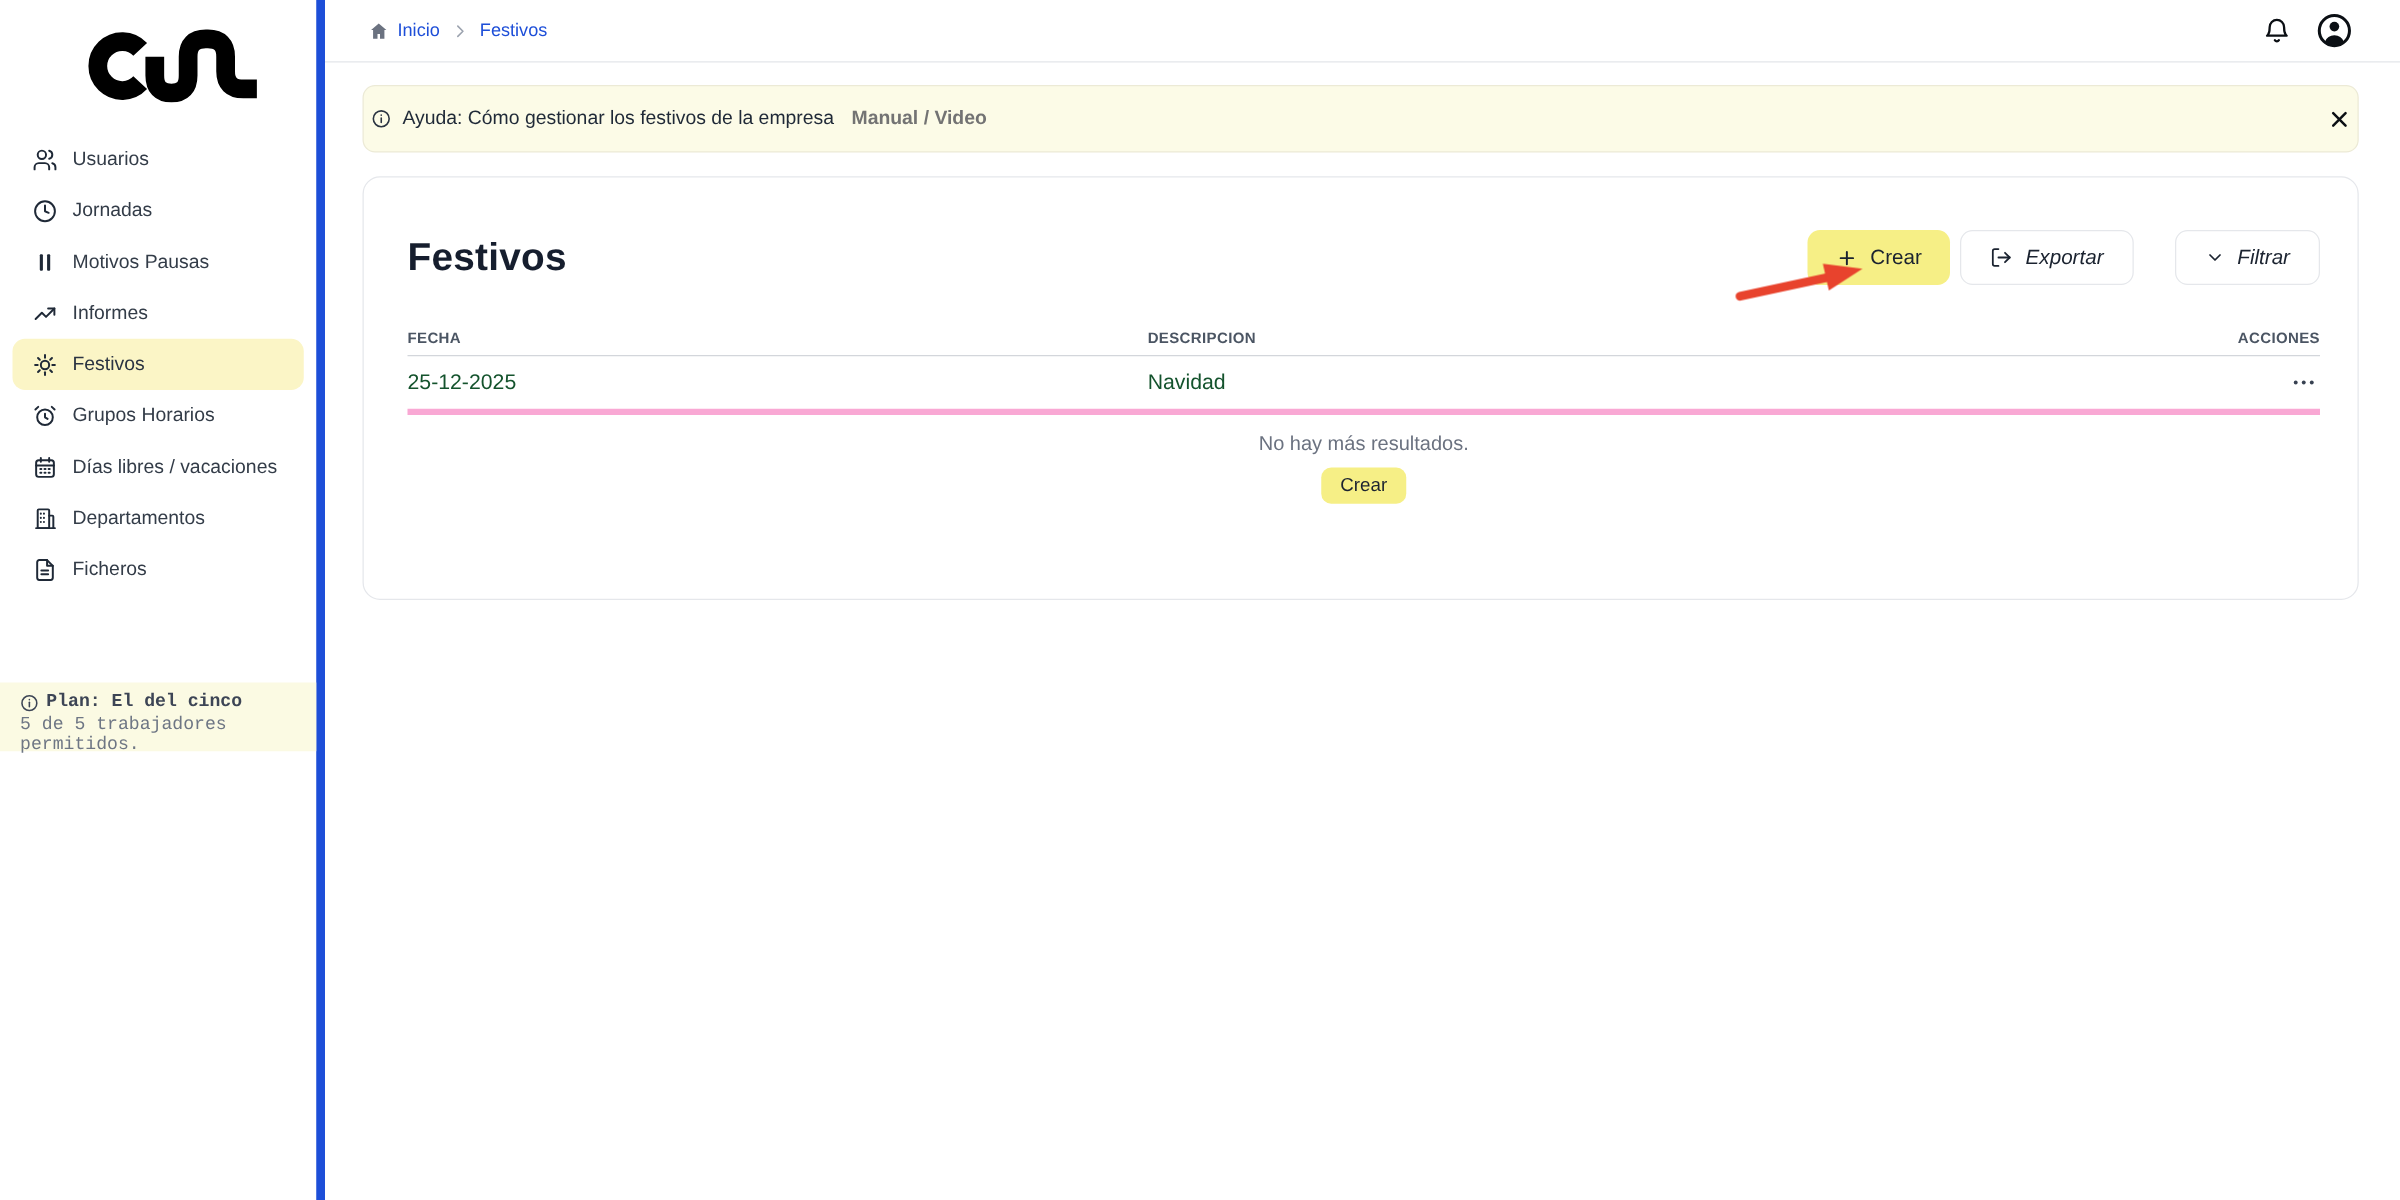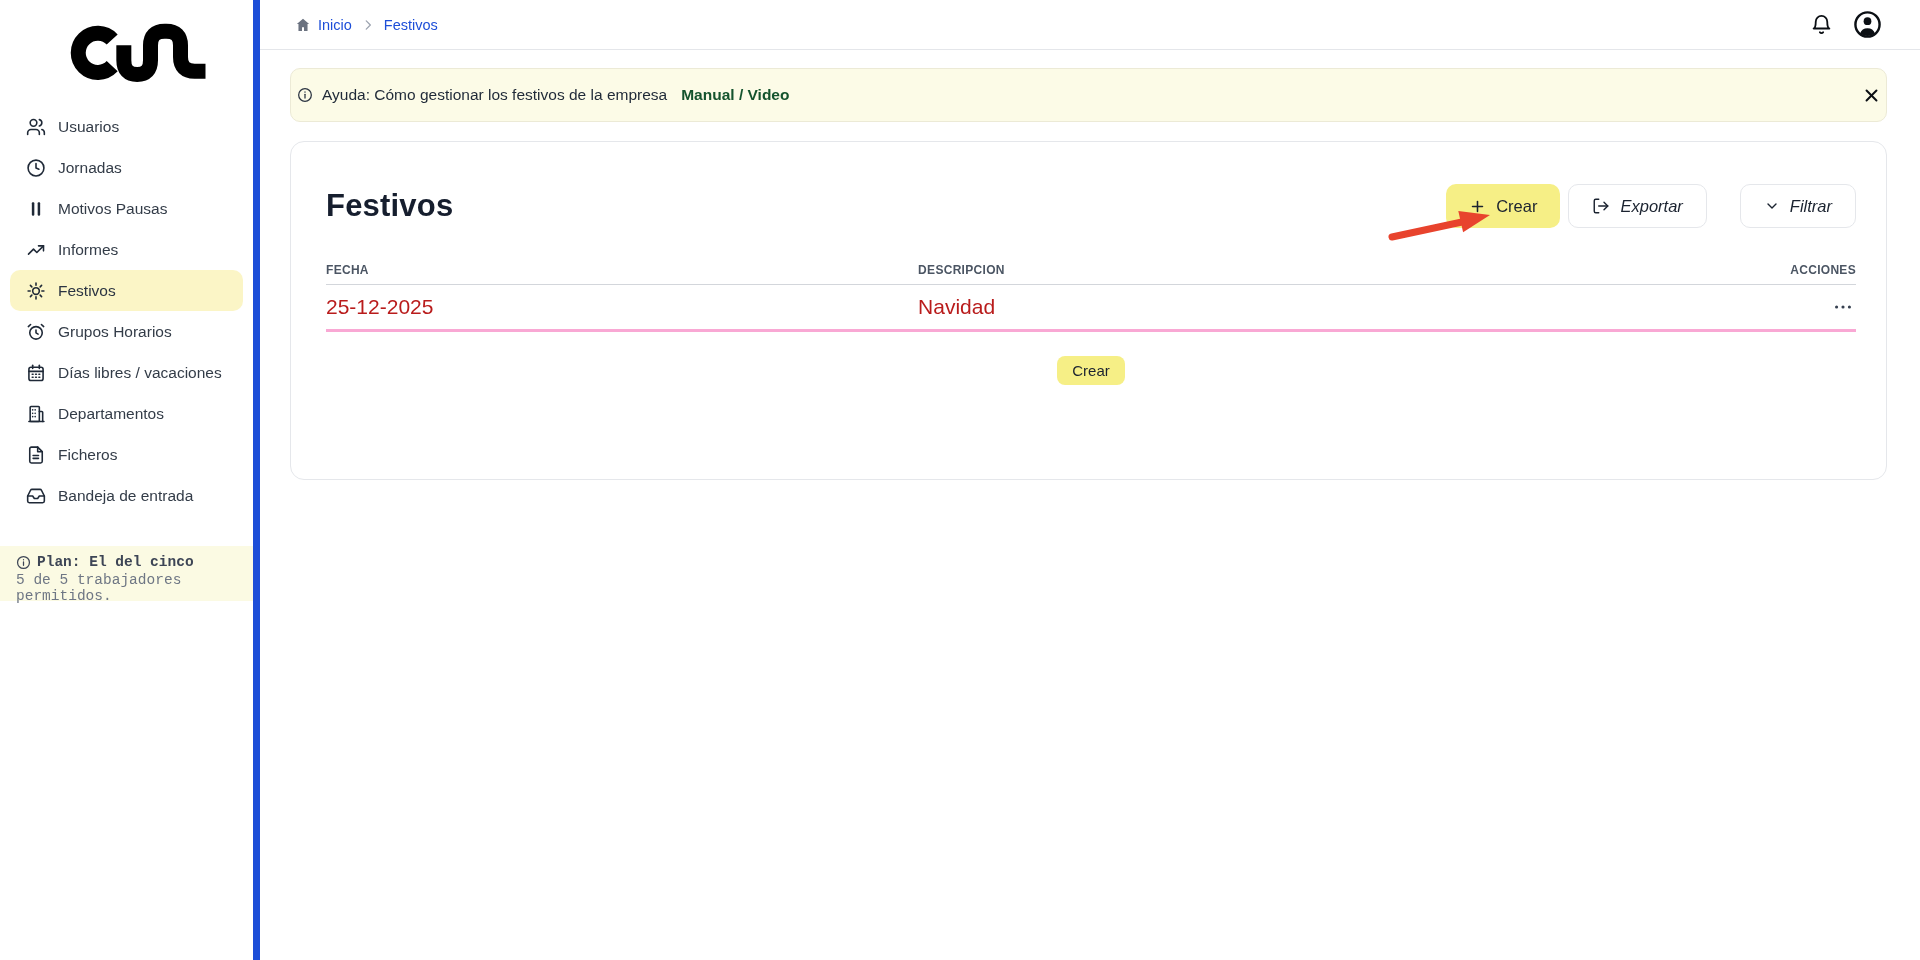--- a/index.html
+++ b/index.html
@@ -30,42 +30,42 @@
   .crumb { display:flex; align-items:center; gap:7px; cursor:pointer; }
   .chev { color:#9ca3af; display:flex; }
   .top-icons { display:flex; align-items:center; gap:20px; }
   .icon-btn { cursor:pointer; display:flex; align-items:center; color:#0b0f14; }
 
   
   .banner { margin:18px 33px 0 30px; height:54px; background:#fcfbe7;
     border:1px solid #ecead6; border-radius:10px; display:flex; align-items:center;
     padding:0 6px; font-size:15.5px; color:#1f2937; }
   .banner .ic { margin-right:9px; display:flex; color:#2b3442; }
-  .banner-links { font-weight:bold; color:#14532d; margin-left:14px; cursor:pointer; }
+  .banner-links { font-weight:bold; color:#737373; margin-left:14px; cursor:pointer; }
   .banner-close { margin-left:auto; cursor:pointer; display:flex; color:#0b0f14; }
 
   
   .card { margin:19px 33px 0 30px; height:339px; border:1px solid #e5e7eb;
     border-radius:14px; background:#fff; padding:0 30px 0 35px; position:relative; }
   .card-header { display:flex; align-items:center; justify-content:space-between; padding-top:42px; }
   .page-title { font-size:31px; font-weight:800; color:#161e2e; letter-spacing:0.2px; }
   .btn-row { display:flex; align-items:center; }
   .btn { height:44px; display:flex; align-items:center; gap:10px; padding:0 23px;
     border-radius:10px; font-size:16.5px; color:#1b2330; background:#fff;
     border:1px solid #e5e7eb; cursor:pointer; font-family:inherit; }
   .btn-create { background:#f6ef86; border:none; }
   .btn + .btn { margin-left:8px;font-style:italic; }
   .btn-filter { margin-left:33px !important; }
 
   .table { margin-top:27px; }
   .t-row { display:grid; grid-template-columns:38.7% 47.2% 14.1%; align-items:center; }
   .t-head { height:30px; border-bottom:1px solid #d3d6db; font-size:12px;
     font-weight:bold; color:#4b5563; letter-spacing:0.3px; }
   .t-head .t-cell-r { text-align:right; }
-  .t-data { height:47px; border-bottom:3px solid #f9a8d4; font-size:21px; color:#b91c1c; }
+  .t-data { height:47px; border-bottom:5px solid #f9a8d4; font-size:17px; color:#14532d; }
   .t-cell-r { text-align:right; }
   .dots-btn { display:inline-flex; cursor:pointer; color:#374151; padding:4px 2px; }
 
   .empty { text-align:center; margin-top:15px; }
   .empty-text { font-size:16px; color:#6b7280; }
   .pill-create { display:inline-block; margin-top:9px; background:#f6ef86;
     border:none; border-radius:8px; padding:6px 15px; font-size:15px;
     color:#1b2330; cursor:pointer; font-family:inherit; }
 
   .arrow-annot { position:fixed; left:1386px; top:202px; pointer-events:none; z-index:5; }
@@ -183,29 +183,20 @@
     <div class="nav-item">
       <span class="ic">
         <svg viewBox="0 0 24 24" width="20" height="20" fill="none" stroke="currentColor" stroke-width="1.9" stroke-linecap="round" stroke-linejoin="round">
             <path d="M14 2.5H6.5a2 2 0 0 0-2 2v15a2 2 0 0 0 2 2h11a2 2 0 0 0 2-2V8z"></path>
             <polyline points="14 2.5 14 8 19.5 8"></polyline>
             <line x1="8.5" y1="12.5" x2="15" y2="12.5"></line>
             <line x1="8.5" y1="16" x2="15" y2="16"></line>
           </svg>
       </span>
       <span>Ficheros</span>
-    </div>
-    <div class="nav-item">
-      <span class="ic">
-        <svg viewBox="0 0 24 24" width="20" height="20" fill="none" stroke="currentColor" stroke-width="1.9" stroke-linecap="round" stroke-linejoin="round">
-            <polyline points="22 12 16 12 14 15 10 15 8 12 2 12"></polyline>
-            <path d="M5.45 5.11 2 12v6a2 2 0 0 0 2 2h16a2 2 0 0 0 2-2v-6l-3.45-6.89A2 2 0 0 0 16.76 4H7.24a2 2 0 0 0-1.79 1.11z"></path>
-          </svg>
-      </span>
-      <span>Bandeja de entrada</span>
     </div>
   </nav>
 
   <div class="plan-box">
     <div class="plan-title">
       <span style="display:flex;">
         <svg viewBox="0 0 24 24" width="15" height="15" fill="none" stroke="currentColor" stroke-width="2" stroke-linecap="round">
             <circle cx="12" cy="12" r="9.5"></circle>
             <line x1="12" y1="11" x2="12" y2="16.5"></line>
             <line x1="12" y1="7.5" x2="12" y2="7.7"></line>
@@ -322,20 +313,21 @@
                 <circle cx="5" cy="12" r="1.7"></circle>
                 <circle cx="12" cy="12" r="1.7"></circle>
                 <circle cx="19" cy="12" r="1.7"></circle>
               </svg>
           </span>
         </div>
       </div>
     </div>
 
     <div class="empty">
+      <div class="empty-text">No hay más resultados.</div>
       <button class="pill-create">Crear</button>
     </div>
   </div>
 </div>
 
 <svg class="arrow-annot" width="112" height="42" viewBox="0 0 112 42">
   <line x1="6" y1="35" x2="76" y2="20" stroke="#e8432d" stroke-width="7" stroke-linecap="round"></line>
   <polygon points="104,13 77.1,30.3 72.3,8.9" fill="#e8432d"></polygon>
 </svg>
 

